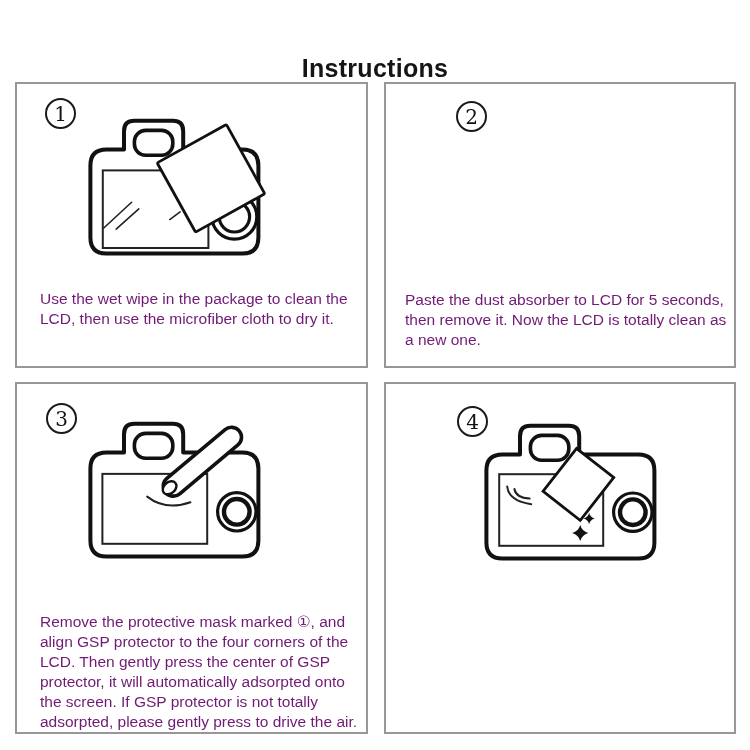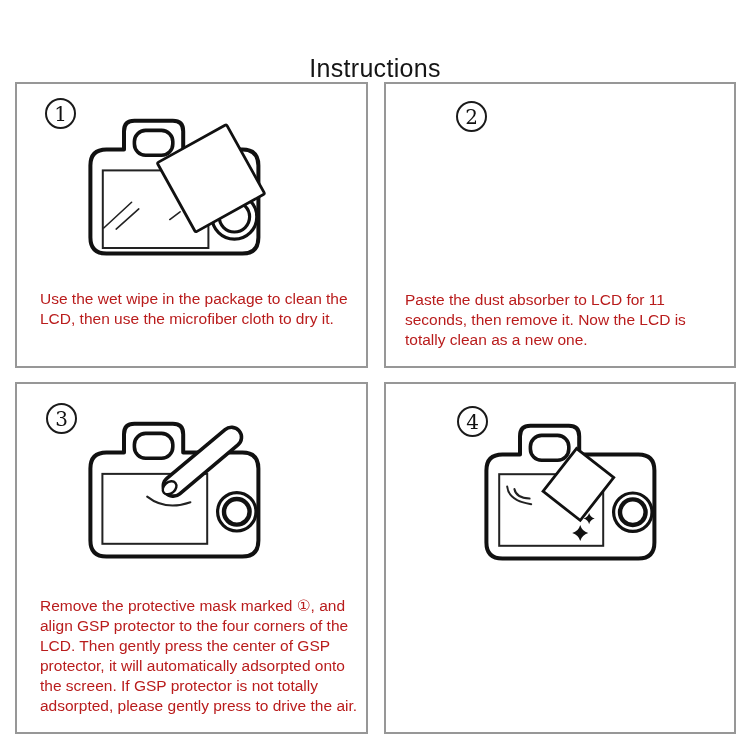--- a/index.html
+++ b/index.html
@@ -1,39 +1,39 @@
 <!DOCTYPE html>
 <html><head>
 <meta charset="utf-8">
 <style>
   html,body{margin:0;padding:0;background:#fff}
   body{width:750px;height:750px;position:relative;font-family:"Liberation Sans","DejaVu Sans",sans-serif}
   .title{position:absolute;top:37px;left:0;width:750px;text-align:center;
-         font-size:25px;font-weight:normal;color:#151515;letter-spacing:.3px}
+         font-size:25px;font-weight:bold;color:#151515;letter-spacing:.3px}
   .panel{position:absolute;border:2px solid #979797;background:#fff;box-sizing:border-box}
   .p1{left:15px;top:82px;width:353px;height:286px}
   .p2{left:384px;top:82px;width:352px;height:286px}
   .p3{left:15px;top:382px;width:353px;height:352px}
   .p4{left:384px;top:382px;width:352px;height:352px}
   .step-num{position:absolute;width:31px;height:31px;border:2px solid #1a1a1a;border-radius:50%;
             display:flex;align-items:center;justify-content:center;box-sizing:border-box;
             font-family:"DejaVu Serif",serif;font-size:20px;color:#111;line-height:1}
   .p1 .step-num{left:28px;top:14px}
   .p2 .step-num{left:70px;top:17px}
   .p3 .step-num{left:29px;top:19px}
   .p4 .step-num{left:71px;top:22px}
   .illus{position:absolute}
   .p1 .illus{left:67px;top:32px}
   .p2 .illus{left:94px;top:34px}
   .p3 .illus{left:67px;top:35px}
   .p4 .illus{left:94px;top:37px}
-  .caption{position:absolute;margin:0;font-size:15.5px;line-height:20px;color:#b91c1c}
+  .caption{position:absolute;margin:0;font-size:15.5px;line-height:20px;color:#701a75}
   .p1 .caption{left:23px;top:205px;width:315px}
   .p2 .caption{left:19px;top:206px;width:322px}
-  .p3 .caption{left:23px;top:212px;width:325px}
+  .p3 .caption{left:23px;top:228px;width:325px}
   .p4 .caption{left:20px;top:210px;width:324px}
   svg{display:block;overflow:visible}
   .sheet-label{font-family:"Liberation Sans","DejaVu Sans",sans-serif;font-size:17px;fill:#1a1a1a}
 </style>
 </head>
 <body>
 
 <h1 class="title">Instructions</h1>
 
 <section class="panel p1">
@@ -57,21 +57,21 @@
       <rect x="109.2" y="28.4" width="99" height="99" rx="2" transform="rotate(-29 158.7 77.9)" fill="#fff" stroke="#111" stroke-width="3.5"></rect>
     </svg>
   </div>
   <p class="caption">Use the wet wipe in the package to clean the LCD, then use the microfiber cloth to dry it.</p>
 </section>
 
 <section class="panel p2">
   <div class="step-num">
     <span>2</span>
   </div>
-  <p class="caption">Paste the dust absorber to LCD for 11 seconds, then remove it. Now the LCD is totally clean as a new one.</p>
+  <p class="caption">Paste the dust absorber to LCD for 5 seconds, then remove it. Now the LCD is totally clean as a new one.</p>
 </section>
 
 <section class="panel p3">
   <div class="step-num">
     <span>3</span>
   </div>
   <div class="illus">
     <svg width="192" height="144" viewBox="0 0 240 180">
       <path d="M 8 62 Q 8 42 28 42 L 50 42 L 50 19 Q 50 6 63 6 L 111 6 Q 124 6 124 19 L 124 42 L 198 42 Q 218 42 218 62 L 218 152 Q 218 172 198 172 L 28 172 Q 8 172 8 152 Z" fill="#fff" stroke="#111" stroke-width="5" stroke-linejoin="round"></path>
       <rect x="63" y="18" width="48" height="31" rx="14" fill="#fff" stroke="#111" stroke-width="4.5"></rect>

